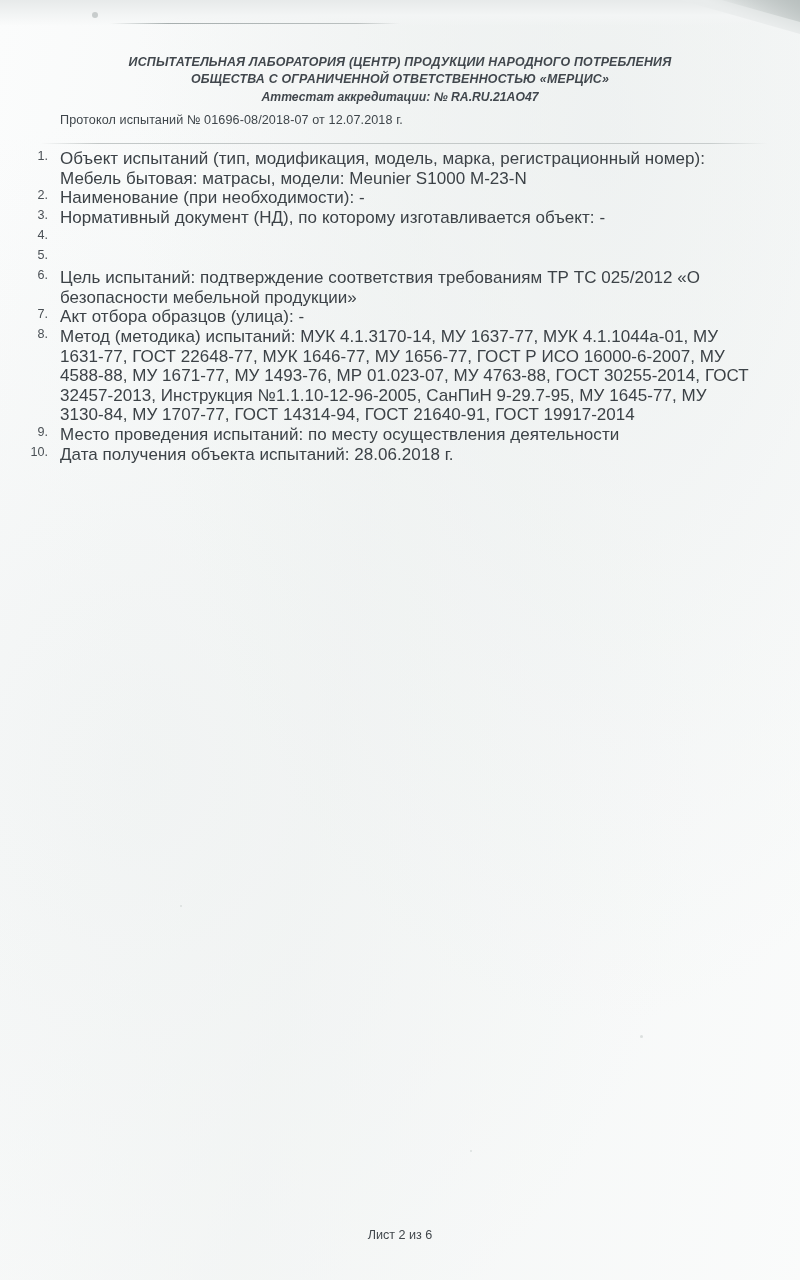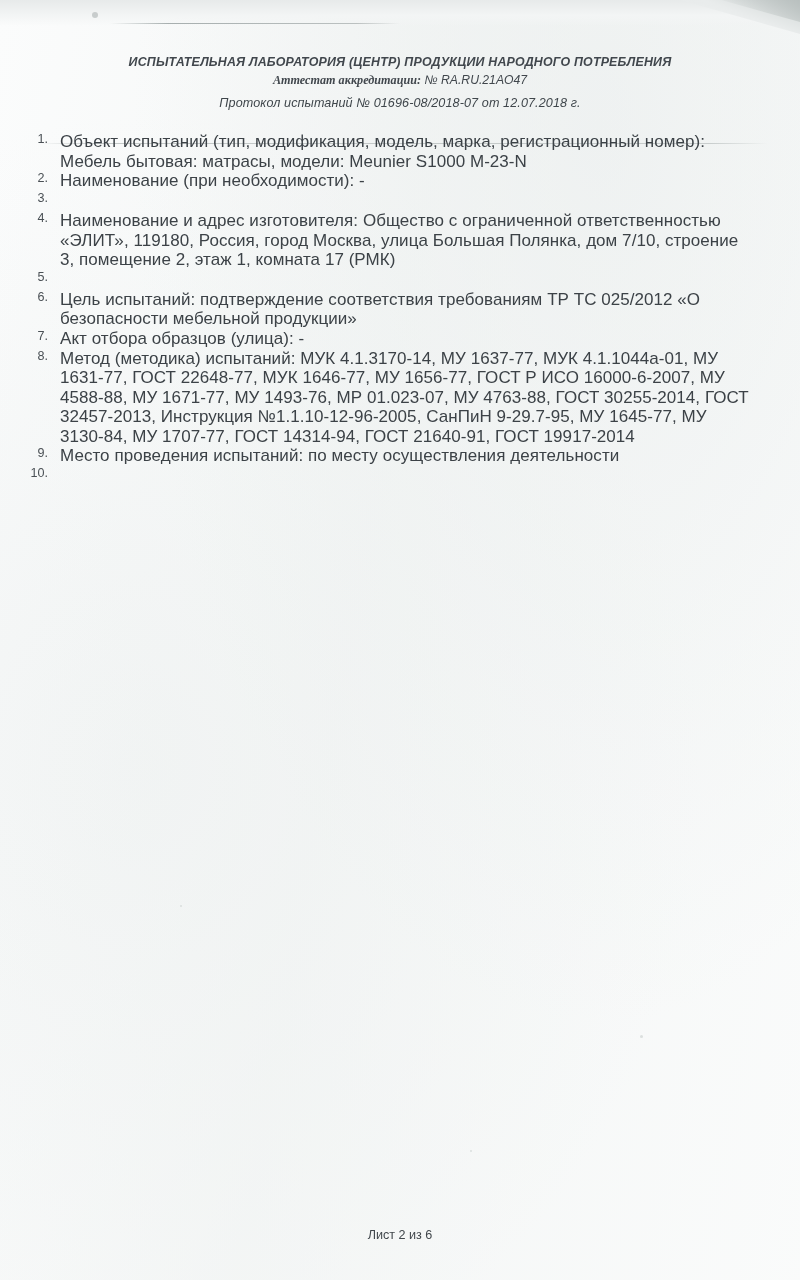--- a/index.html
+++ b/index.html
@@ -83,33 +83,31 @@
   .header .accred {
     font-style: italic;
     font-size: 12.2px;
     color: #41474d;
     line-height: 19px;
     font-weight: normal;
   }
   .header .accred b {
     font-weight: bold;
     font-style: italic;
-    font-family: Liberation Serif, serif;
   }
   .header .accred .code {
     font-style: italic;
-    font-weight: normal;
+    font-weight: bold;
   }
   .protocol {
     margin: 6px 60px 0 60px;
-    text-align: center;
+    text-align: left;
     font-size: 12.6px;
     color: #3f464b;
     letter-spacing: .1px;
-    font-style: italic;
   }
   .hr-faint {
     position: absolute;
     left: 40px; top: 143px;
     width: 728px; height: 1px;
     background: linear-gradient(90deg, rgba(170,178,178,0) 0%, rgba(150,158,158,.55) 8%, rgba(150,158,158,.45) 92%, rgba(170,178,178,0) 100%);
   }
 
   
   ol.items {
@@ -172,43 +170,44 @@
 <div class="hr-faint"></div>
 
 <div class="speck" style="left:640px; top:1035px; width:3px; height:3px;"></div>
 <div class="speck" style="left:180px; top:905px; width:2px; height:2px;"></div>
 <div class="speck" style="left:470px; top:1150px; width:2px; height:2px;"></div>
 
 <div class="content">
 
   <div class="header">
     <div class="line">ИСПЫТАТЕЛЬНАЯ ЛАБОРАТОРИЯ (ЦЕНТР) ПРОДУКЦИИ НАРОДНОГО ПОТРЕБЛЕНИЯ</div>
+    <div class="line">ОБЩЕСТВА С ОГРАНИЧЕННОЙ ОТВЕТСТВЕННОСТЬЮ «МЕРЦИС»</div>
     <div class="accred">
       <b>Аттестат аккредитации:</b>
       <span class="code">№ RA.RU.21AO47</span>
     </div>
   </div>
 
   <div class="protocol">Протокол испытаний № 01696-08/2018-07 от 12.07.2018 г.</div>
 
   <ol class="items">
     <li class="sp-a">
       <span class="num">1.</span>
       <span class="txt">Объект испытаний (тип, модификация, модель, марка, регистрационный номер): Мебель бытовая: матрасы, модели: Meunier S1000 M-23-N</span>
     </li>
     <li class="sp-b">
       <span class="num">2.</span>
       <span class="txt">Наименование (при необходимости): -</span>
     </li>
     <li class="sp-b">
       <span class="num">3.</span>
+      <span class="txt">Нормативный документ (НД), по которому изготавливается объект: -</span>
     </li>
     <li class="sp-b">
       <span class="num">4.</span>
-      <span class="txt">Наименование и адрес изготовителя: Общество с ограниченной ответственностью «ЭЛИТ», 119180, Россия, город Москва, улица Большая Полянка, дом 7/10, строение 3, помещение 2, этаж 1, комната 17 (РМК)</span>
     </li>
     <li class="sp-b">
       <span class="num">5.</span>
     </li>
     <li class="sp-b">
       <span class="num">6.</span>
       <span class="txt">Цель испытаний: подтверждение соответствия требованиям ТР ТС 025/2012 «О безопасности мебельной продукции»</span>
     </li>
     <li class="sp-b">
       <span class="num">7.</span>
@@ -217,18 +216,19 @@
     <li class="sp-b">
       <span class="num">8.</span>
       <span class="txt">Метод (методика) испытаний: МУК 4.1.3170-14, МУ 1637-77, МУК 4.1.1044а-01, МУ 1631-77, ГОСТ 22648-77, МУК 1646-77, МУ 1656-77, ГОСТ Р ИСО 16000-6-2007, МУ 4588-88, МУ 1671-77, МУ 1493-76, МР 01.023-07, МУ 4763-88, ГОСТ 30255-2014, ГОСТ 32457-2013, Инструкция №1.1.10-12-96-2005, СанПиН 9-29.7-95, МУ 1645-77, МУ 3130-84, МУ 1707-77, ГОСТ 14314-94, ГОСТ 21640-91, ГОСТ 19917-2014</span>
     </li>
     <li class="sp-b">
       <span class="num">9.</span>
       <span class="txt">Место проведения испытаний: по месту осуществления деятельности</span>
     </li>
     <li class="sp-b">
       <span class="num">10.</span>
+      <span class="txt">Дата получения объекта испытаний: 28.06.2018 г.</span>
     </li>
   </ol>
 
   <div class="footer">Лист 2 из 6</div>
 
 </div>
 
 </body></html>

